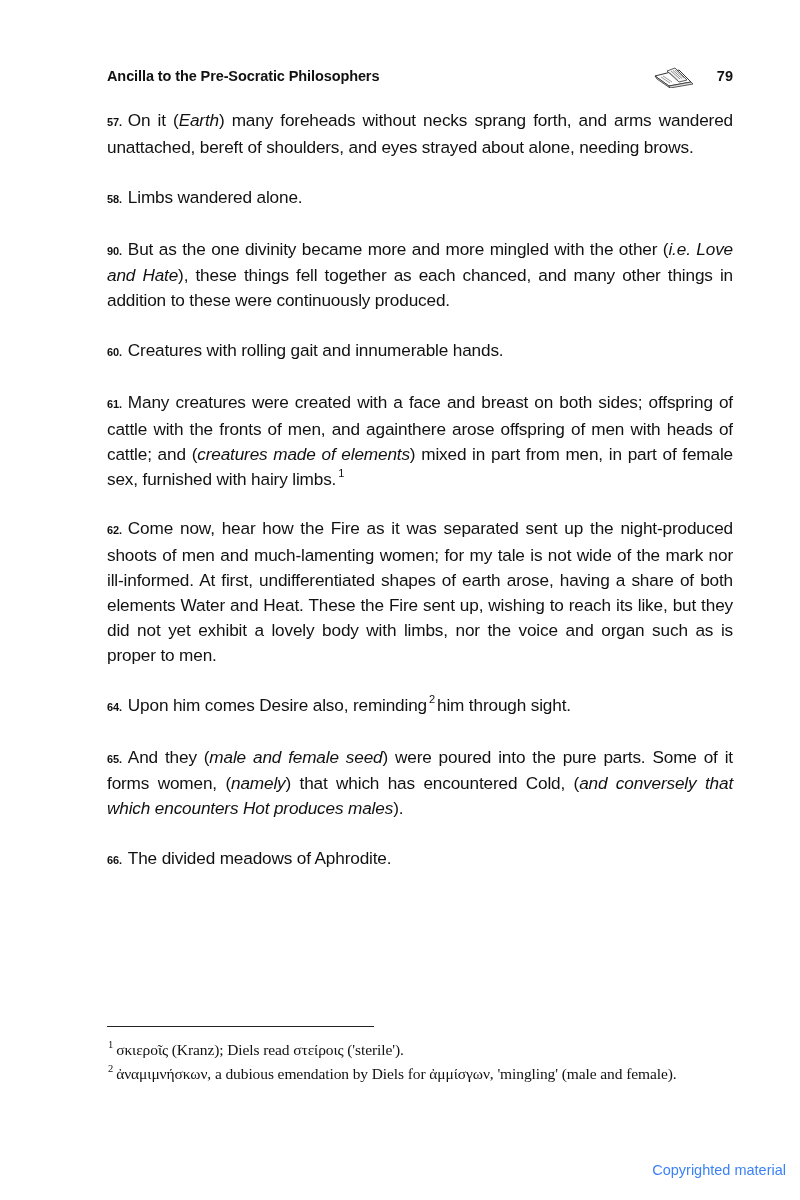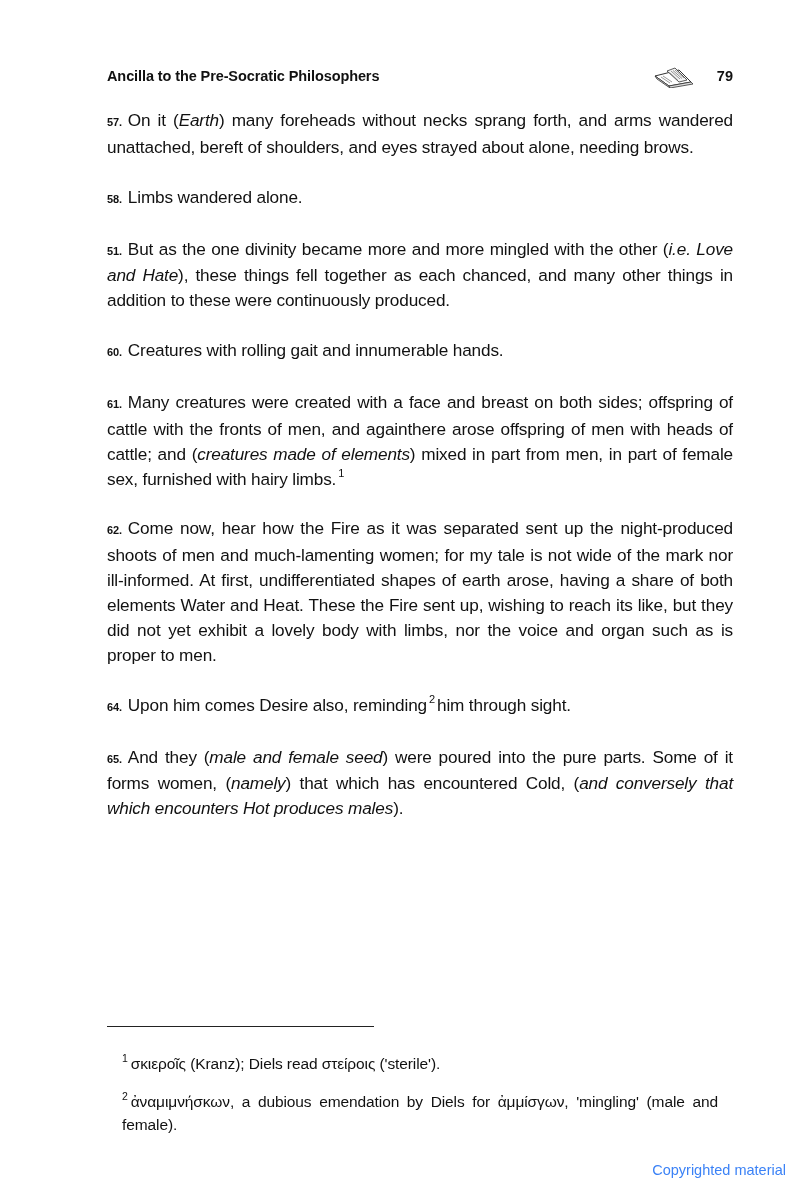--- a/index.html
+++ b/index.html
@@ -87,22 +87,23 @@
     .footnotes {
       position: absolute;
       left: 0;
       top: 1037px;
       width: 626px;
     }
     .footnote {
       font-size: 15.5px;
       line-height: 23px;
       text-align: justify;
-      margin: 15px;
+      margin: 1px;
       letter-spacing: -0.1px;
+      font-family: Liberation Serif, serif;
     }
     .footnote sup {
       font-size: 10.5px;
       vertical-align: 7px;
       line-height: 0;
       margin-right: 3px;
     }
     .watermark {
       position: absolute;
       right: 14px;
@@ -134,26 +135,27 @@
           <line x1="10" y1="10" x2="19" y2="16"></line>
         </g>
       </svg>
     </span>
     <span class="page-number">79</span>
   </div>
 
   <div class="body-text" id="fragments">
       <p class="fragment"><span class="frag-num">57.</span><span>On it (</span><em>Earth</em><span>) many foreheads without necks sprang forth, and arms wandered unattached, bereft of shoulders, and eyes strayed about alone, needing brows.</span></p>
       <p class="fragment"><span class="frag-num">58.</span><span>Limbs wandered alone.</span></p>
-      <p class="fragment"><span class="frag-num">51.</span><span>But as the one divinity became more and more mingled with the other (</span><em>i.e. Love and Hate</em><span>), these things fell together as each chanced, and many other things in addition to these were continuously produced.</span></p>
+      <p class="fragment"><span class="frag-num">90.</span><span>But as the one divinity became more and more mingled with the other (</span><em>i.e. Love and Hate</em><span>), these things fell together as each chanced, and many other things in addition to these were continuously produced.</span></p>
       <p class="fragment"><span class="frag-num">60.</span><span>Creatures with rolling gait and innumerable hands.</span></p>
       <p class="fragment"><span class="frag-num">61.</span><span>Many creatures were created with a face and breast on both sides; offspring of cattle with the fronts of men, and againthere arose offspring of men with heads of cattle; and (</span><em>creatures made of elements</em><span>) mixed in part from men, in part of female sex, furnished with hairy limbs.</span><sup class="fn">1</sup></p>
       <p class="fragment"><span class="frag-num">62.</span><span>Come now, hear how the Fire as it was separated sent up the night-produced shoots of men and much-lamenting women; for my tale is not wide of the mark nor ill-informed. At first, undifferentiated shapes of earth arose, having a share of both elements Water and Heat. These the Fire sent up, wishing to reach its like, but they did not yet exhibit a lovely body with limbs, nor the voice and organ such as is proper to men.</span></p>
       <p class="fragment"><span class="frag-num">64.</span><span>Upon him comes Desire also, reminding</span><sup class="fn">2</sup><span>him through sight.</span></p>
       <p class="fragment"><span class="frag-num">65.</span><span>And they (</span><em>male and female seed</em><span>) were poured into the pure parts. Some of it forms women, (</span><em>namely</em><span>) that which has encountered Cold, (</span><em>and conversely that which encounters Hot produces males</em><span>).</span></p>
+      <p class="fragment"><span class="frag-num">66.</span><span>The divided meadows of Aphrodite.</span></p>
     </div>
 
   <div class="footnote-rule"></div>
 
   <div class="footnotes" id="footnotes">
       <p class="footnote"><sup>1</sup><span>σκιεροῖς (Kranz); Diels read στείροις ('sterile').</span></p>
       <p class="footnote"><sup>2</sup><span>ἀναμιμνήσκων, a dubious emendation by Diels for ἀμμίσγων, 'mingling' (male and female).</span></p>
     </div>
 </div>
 

